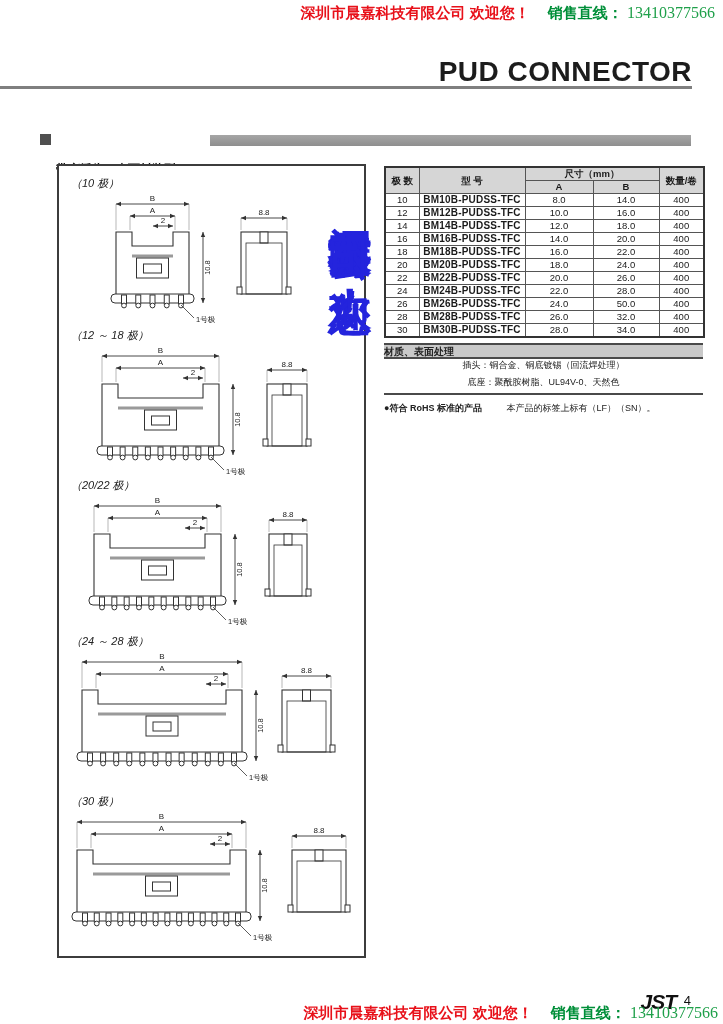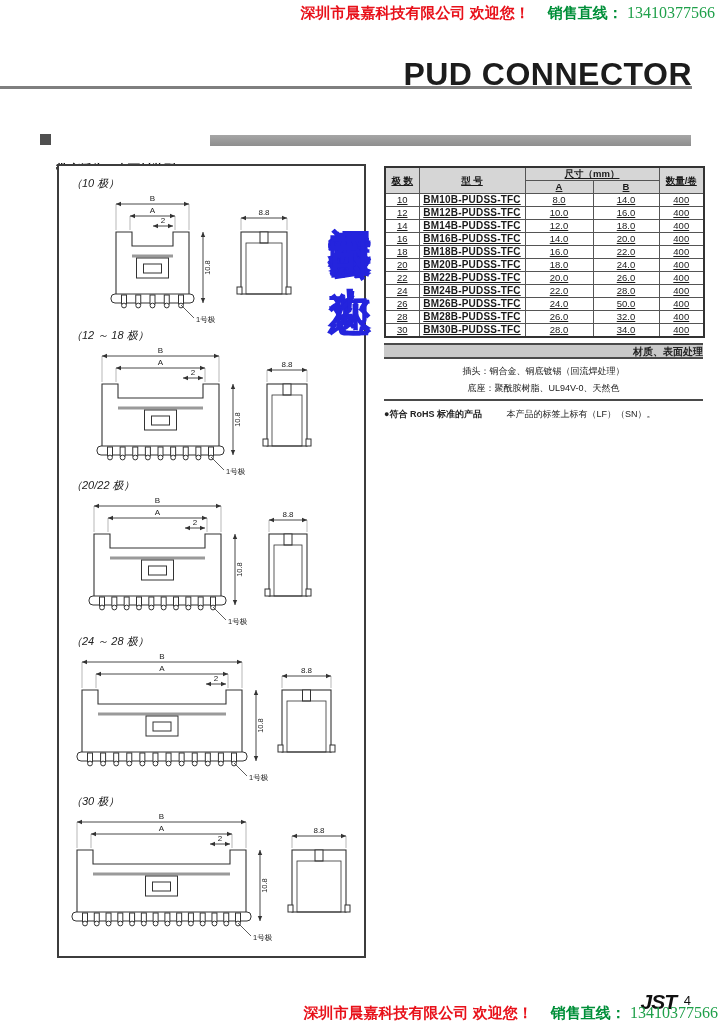--- a/index.html
+++ b/index.html
@@ -11,21 +11,21 @@
   }
   
   .promo { position:absolute; white-space:nowrap; font-size:15px; font-weight:bold; }
   .promo .company { color:var(--red); }
   .promo .sales   { color:var(--green); margin-left:14px; }
   .promo .phone   { color:var(--green_light); font-weight:normal;
                     font-family:"Liberation Serif", serif; font-size:16px; margin-left:0; }
   .promo-top { top:4px; right:8px; }
   .promo-bottom { top:1004px; right:5px; }
 
-  .page-title { position:absolute; top:56px; right:31px; font-size:32px; font-weight:bold;
+  .page-title { position:absolute; top:56px; right:31px; font-size:28px; font-weight:bold;
                 letter-spacing:0.5px; color:#1c1c1c; }
   .title-rule { position:absolute; top:86px; left:0; width:692px; height:3px; background:#7f7f7f; }
 
   .section-header { position:absolute; top:133px; left:40px; height:13px; }
   .section-square { position:absolute; left:0; top:1px; width:11px; height:11px; background:#4f4f4f; }
   .section-title { position:absolute; left:16px; top:0; font-size:12px; font-weight:bold;
                    white-space:nowrap; color:#111;margin-top:28px; }
   .section-bar { position:absolute; top:135px; left:210px; width:481px; height:11px;
                  background:linear-gradient(#a6a6a6,#8e8e8e); }
 
@@ -35,33 +35,33 @@
   .draw-label { margin-left:8px; font-size:11px; color:#222; white-space:nowrap;font-style:italic; }
   .draw-group svg { display:block; margin-top:1px; }
 
   .watermark { position:absolute; left:329px; top:194px; height:770px; z-index:5;
                writing-mode:vertical-rl; text-orientation:upright;
                font-family:"DejaVu Serif", serif; font-weight:bold;
                font-size:43px; line-height:1.0; letter-spacing:1px;
                color:var(--blue_watermark); }
 
   .spec-table { position:absolute; left:384px; top:166px; width:319px;
-                border-collapse:collapse; table-layout:fixed;text-decoration:underline; }
+                border-collapse:collapse; table-layout:fixed; }
   .spec-table th, .spec-table td { border:1px solid #555; text-align:center;
                 padding:0; font-size:9.5px; height:13px; line-height:12px; }
   .spec-table thead th { background:#d6d6d6; font-weight:bold; }
   .spec-table { border:2px solid #333; }
   .spec-table td.model { font-weight:bold; font-size:10px; letter-spacing:0.2px; }
   .spec-table tbody tr:last-child td { border-bottom:2px solid #333;margin-top:28px; }
 
   .material { position:absolute; left:384px; top:343px; width:319px; }
   .material-bar { height:16px; background:#c9c9c9; border-top:2px solid #4a4a4a;
-                  border-bottom:2px solid #4a4a4a; text-align:right;
+                  border-bottom:2px solid #4a4a4a; text-align:left;
                   font-size:10px; font-weight:bold; line-height:13px; color:#222; }
-  .material-lines { padding-top:6px; text-align:center; font-size:9px; color:#222; }
+  .material-lines { text-align:center; font-size:9px; color:#222; }
   .material-lines div { margin-bottom:4px; }
   .material-divider { margin-top:4px; height:2px; background:#4a4a4a; }
   .rohs { margin-top:7px; font-size:9px; text-align:left; color:#222; }
   .rohs .b { font-weight:bold; }
   .rohs .r { margin-left:22px; }
 
   .jst-logo { position:absolute; top:990px; right:47px; font-size:21px; font-weight:900;
               font-style:italic; letter-spacing:-1px; color:#111; }
   .page-num { position:absolute; top:993px; right:32px; font-size:13px; color:#111; }
 </style>

